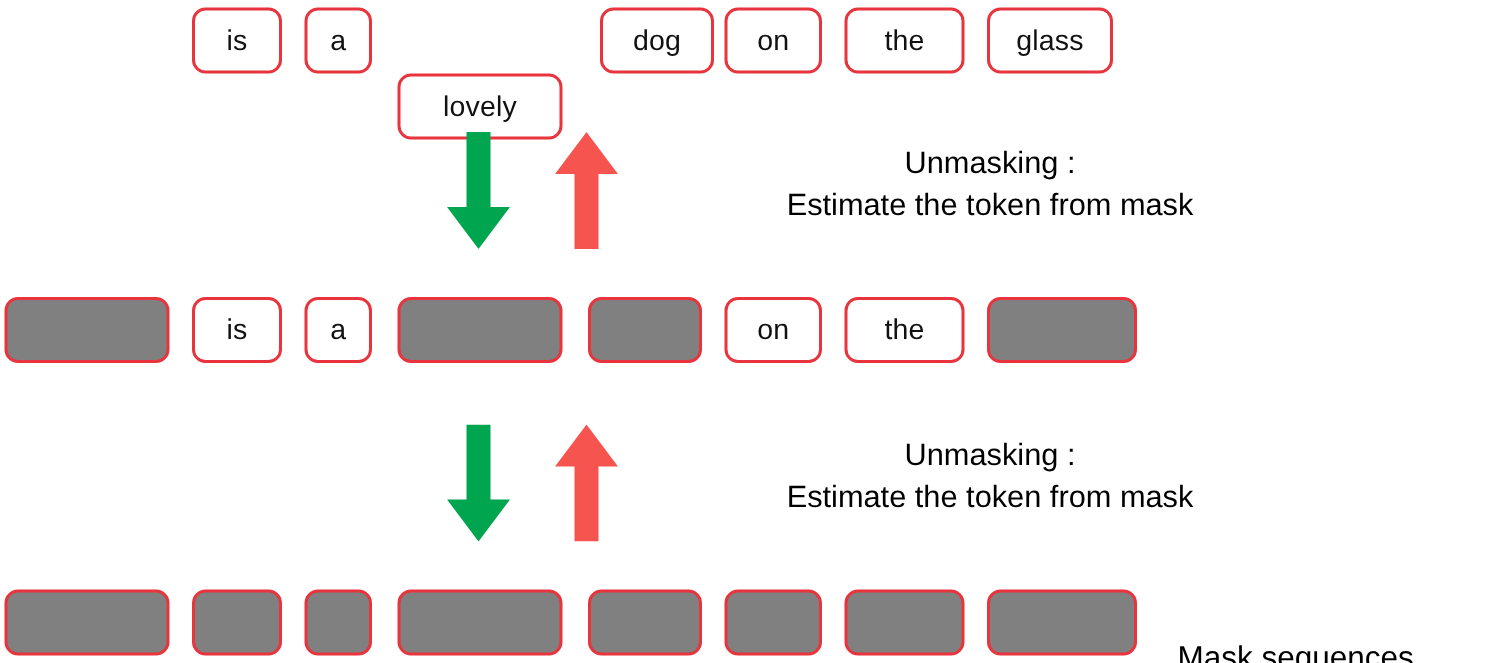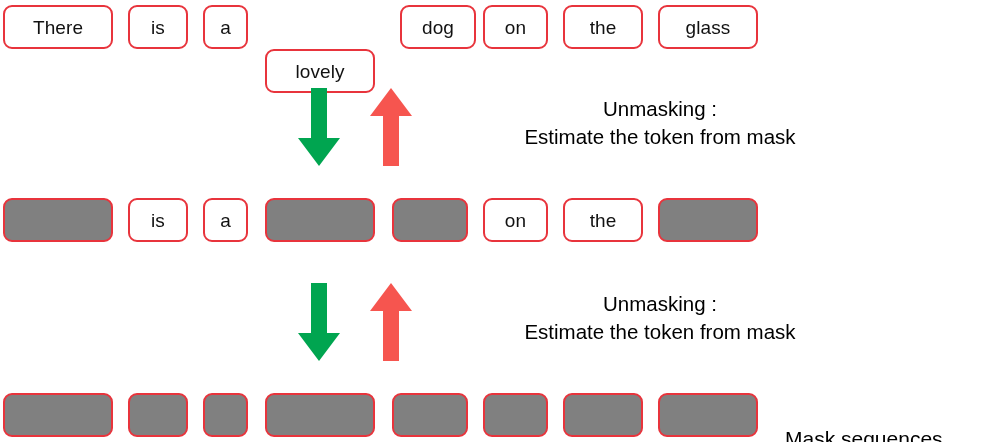--- a/index.html
+++ b/index.html
@@ -74,28 +74,27 @@
   .caption .line {
     display: block;
   }
 </style>
 </head>
 <body>
 
 <div id="canvas">
 
   <div class="token-row" style="top:5px;">
-    <div class="token" style="left:3px;width:110px;">There</div>
     <div class="token" style="left:128px;width:60px;">is</div>
     <div class="token" style="left:203px;width:45px;">a</div>
     <div class="token" style="left:265px;width:110px;margin-top:44px;">lovely</div>
     <div class="token" style="left:400px;width:76px;">dog</div>
     <div class="token" style="left:483px;width:65px;">on</div>
     <div class="token" style="left:563px;width:80px;">the</div>
-    <div class="token" style="left:658px;width:100px;">glass</div>
+    <div class="token" style="left:658px;width:84px;">glass</div>
   </div>
 
   <svg class="arrow" style="left:298px;top:88px;" width="42" height="78" viewBox="0 0 42 78">
     <path d="M13 0 H29 V50 H42 L21 78 L0 50 H13 Z" fill="#00a550"></path>
   </svg>
   <svg class="arrow" style="left:370px;top:88px;" width="42" height="78" viewBox="0 0 42 78">
     <path d="M21 0 L42 28 H29 V78 H13 V28 H0 Z" fill="#f6554f"></path>
   </svg>
   <div class="caption" style="left:470px;top:95px;width:380px;">
     <span class="line">Unmasking :</span>

